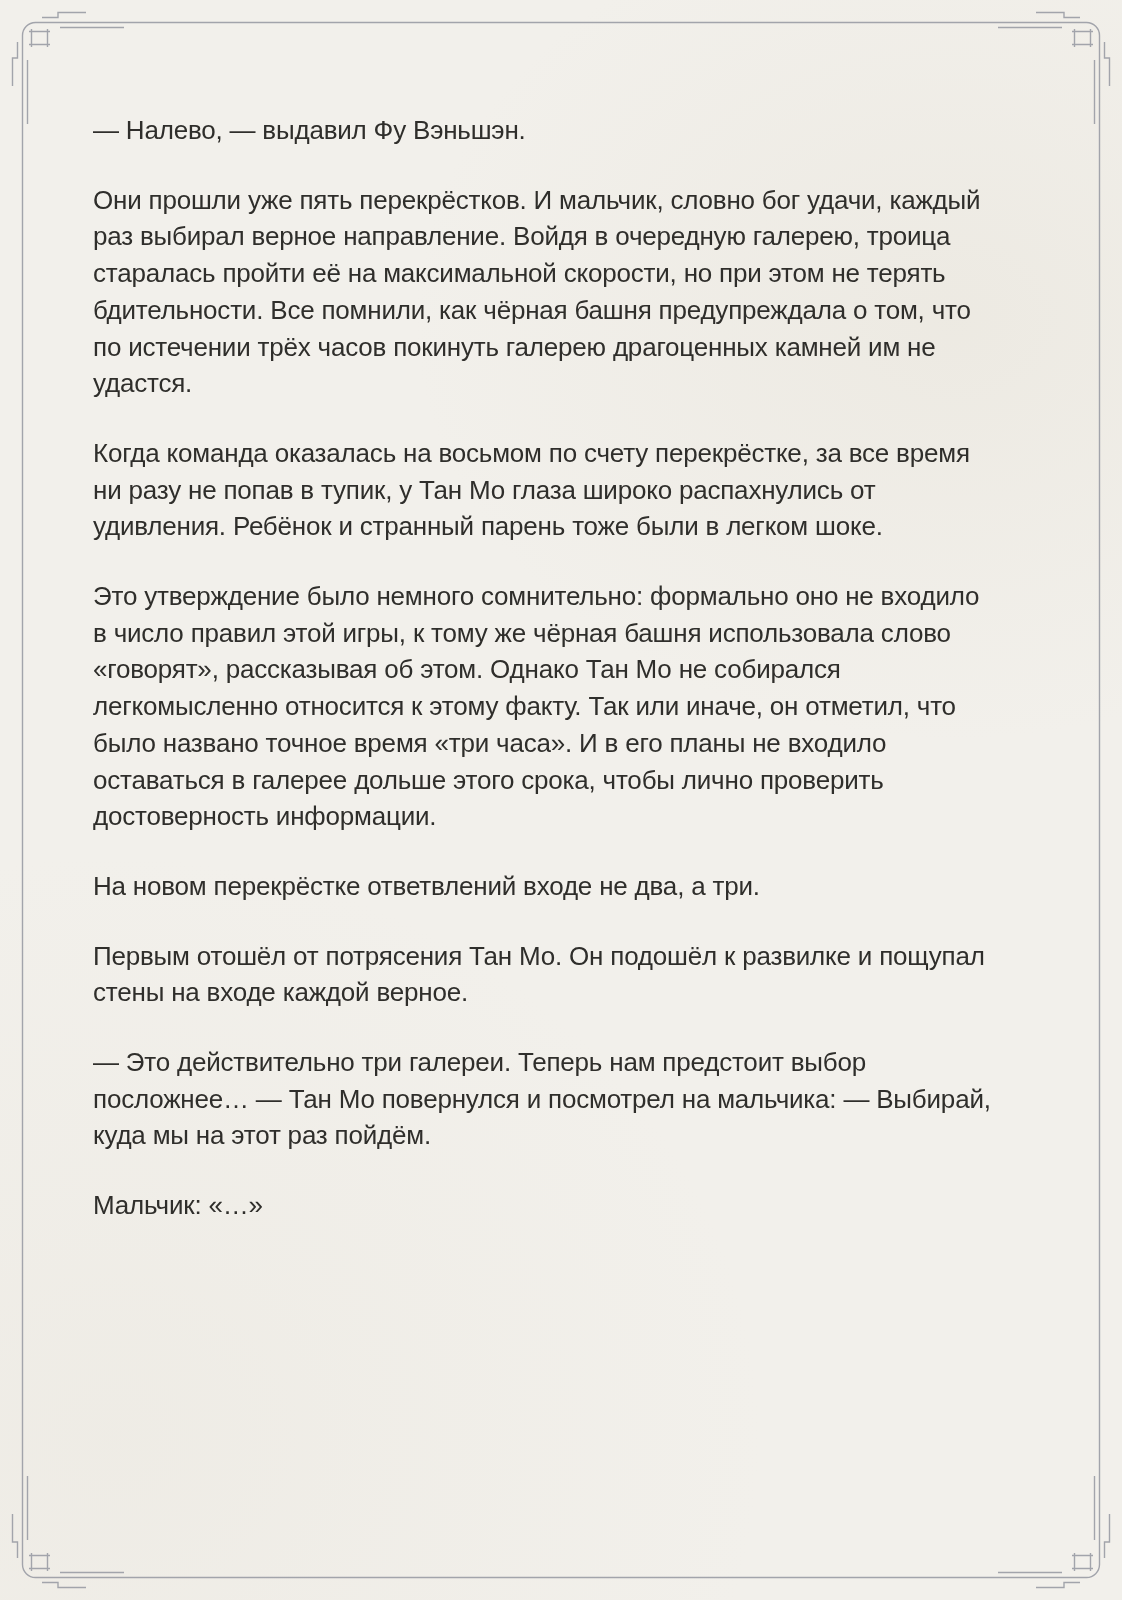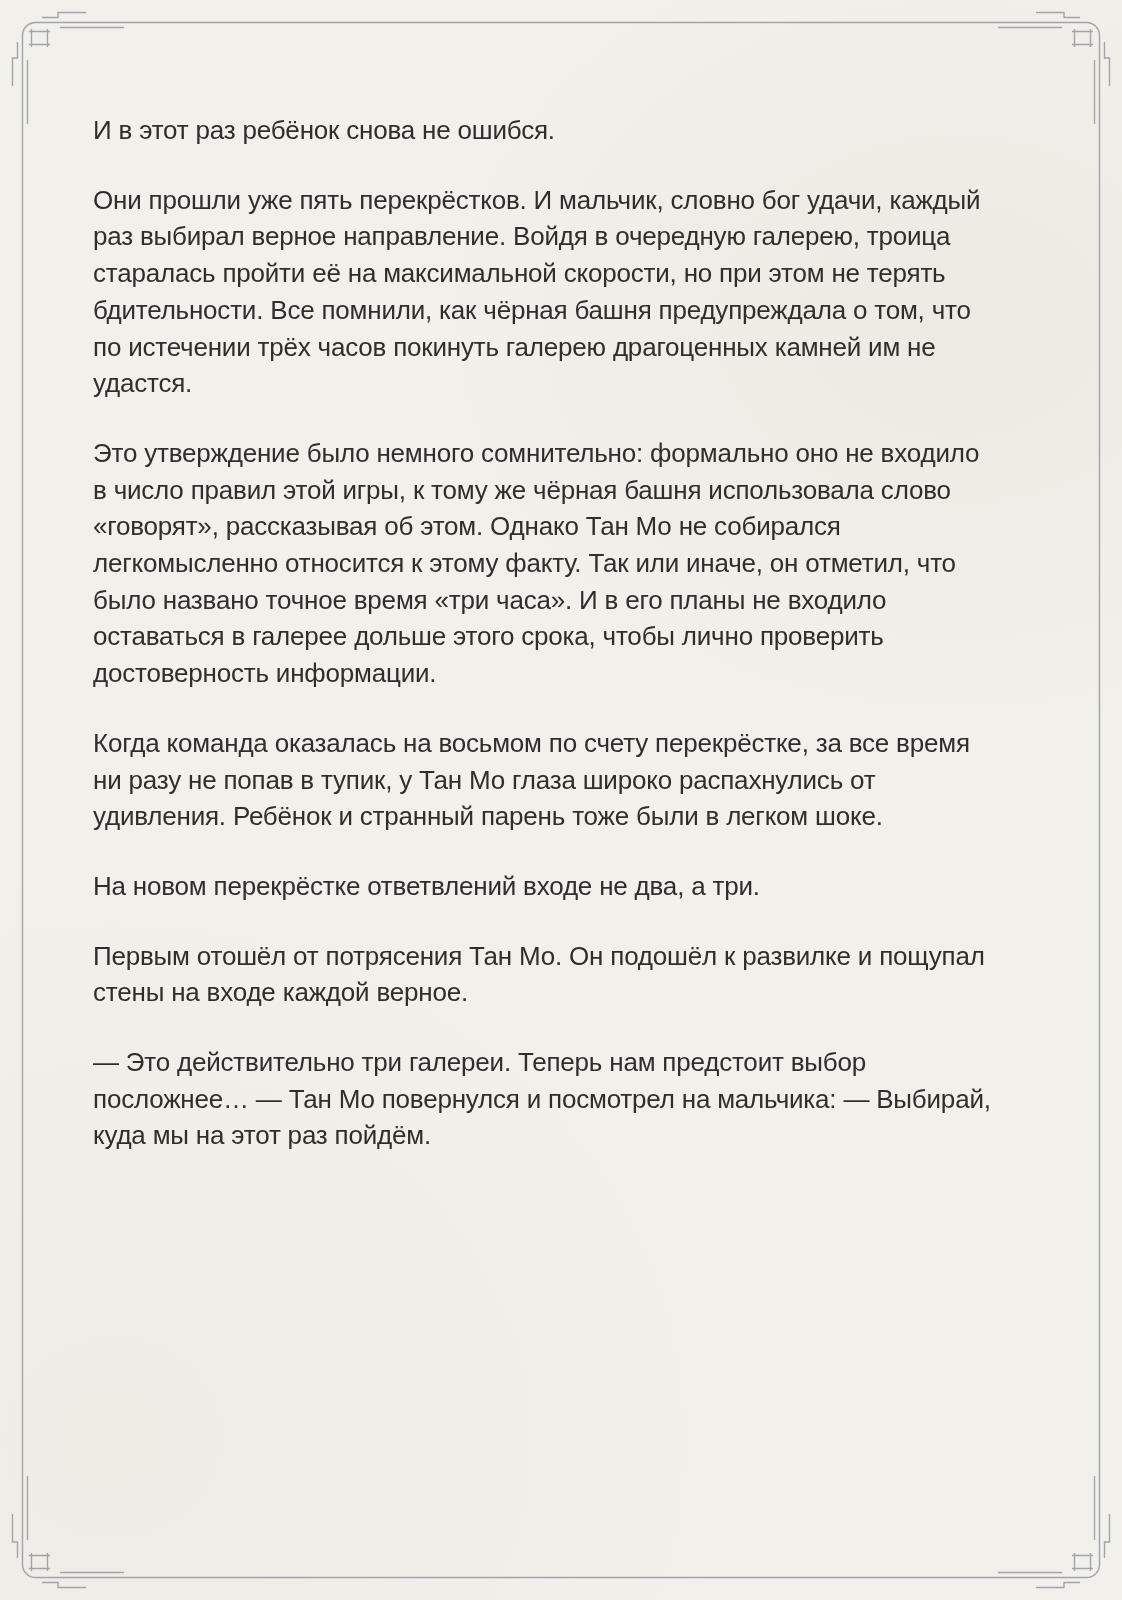--- a/index.html
+++ b/index.html
@@ -66,36 +66,37 @@
   <g stroke-width="1.4" fill="none" stroke="#a2a4ab">
     <rect x="22.5" y="22.5" width="1077" height="1555" rx="13"></rect>
     <use href="#corner"></use>
     <use href="#corner" transform="translate(1122,0) scale(-1,1)"></use>
     <use href="#corner" transform="translate(0,1600) scale(1,-1)"></use>
     <use href="#corner" transform="translate(1122,1600) scale(-1,-1)"></use>
   </g>
 </svg>
 
 <main class="text-area">
-    <p>И в этот раз ребёнок снова не ошибся.</p>
+    <p>— Налево, — выдавил Фу Вэньшэн.</p>
     <p>Они прошли уже пять перекрёстков. И мальчик, словно бог удачи, каждый
 раз выбирал верное направление. Войдя в очередную галерею, троица
 старалась пройти её на максимальной скорости, но при этом не терять
 бдительности. Все помнили, как чёрная башня предупреждала о том, что
 по истечении трёх часов покинуть галерею драгоценных камней им не
 удастся.</p>
+    <p>Когда команда оказалась на восьмом по счету перекрёстке, за все время
+ни разу не попав в тупик, у Тан Мо глаза широко распахнулись от
+удивления. Ребёнок и странный парень тоже были в легком шоке.</p>
     <p>Это утверждение было немного сомнительно: формально оно не входило
 в число правил этой игры, к тому же чёрная башня использовала слово
 «говорят», рассказывая об этом. Однако Тан Мо не собирался
 легкомысленно относится к этому факту. Так или иначе, он отметил, что
 было названо точное время «три часа». И в его планы не входило
 оставаться в галерее дольше этого срока, чтобы лично проверить
 достоверность информации.</p>
-    <p>Когда команда оказалась на восьмом по счету перекрёстке, за все время
-ни разу не попав в тупик, у Тан Мо глаза широко распахнулись от
-удивления. Ребёнок и странный парень тоже были в легком шоке.</p>
     <p>На новом перекрёстке ответвлений входе не два, а три.</p>
     <p>Первым отошёл от потрясения Тан Мо. Он подошёл к развилке и пощупал
 стены на входе каждой верное.</p>
     <p>— Это действительно три галереи. Теперь нам предстоит выбор
 посложнее… — Тан Мо повернулся и посмотрел на мальчика: — Выбирай,
 куда мы на этот раз пойдём.</p>
+    <p>Мальчик: «…»</p>
   </main>
 
 </body></html>

